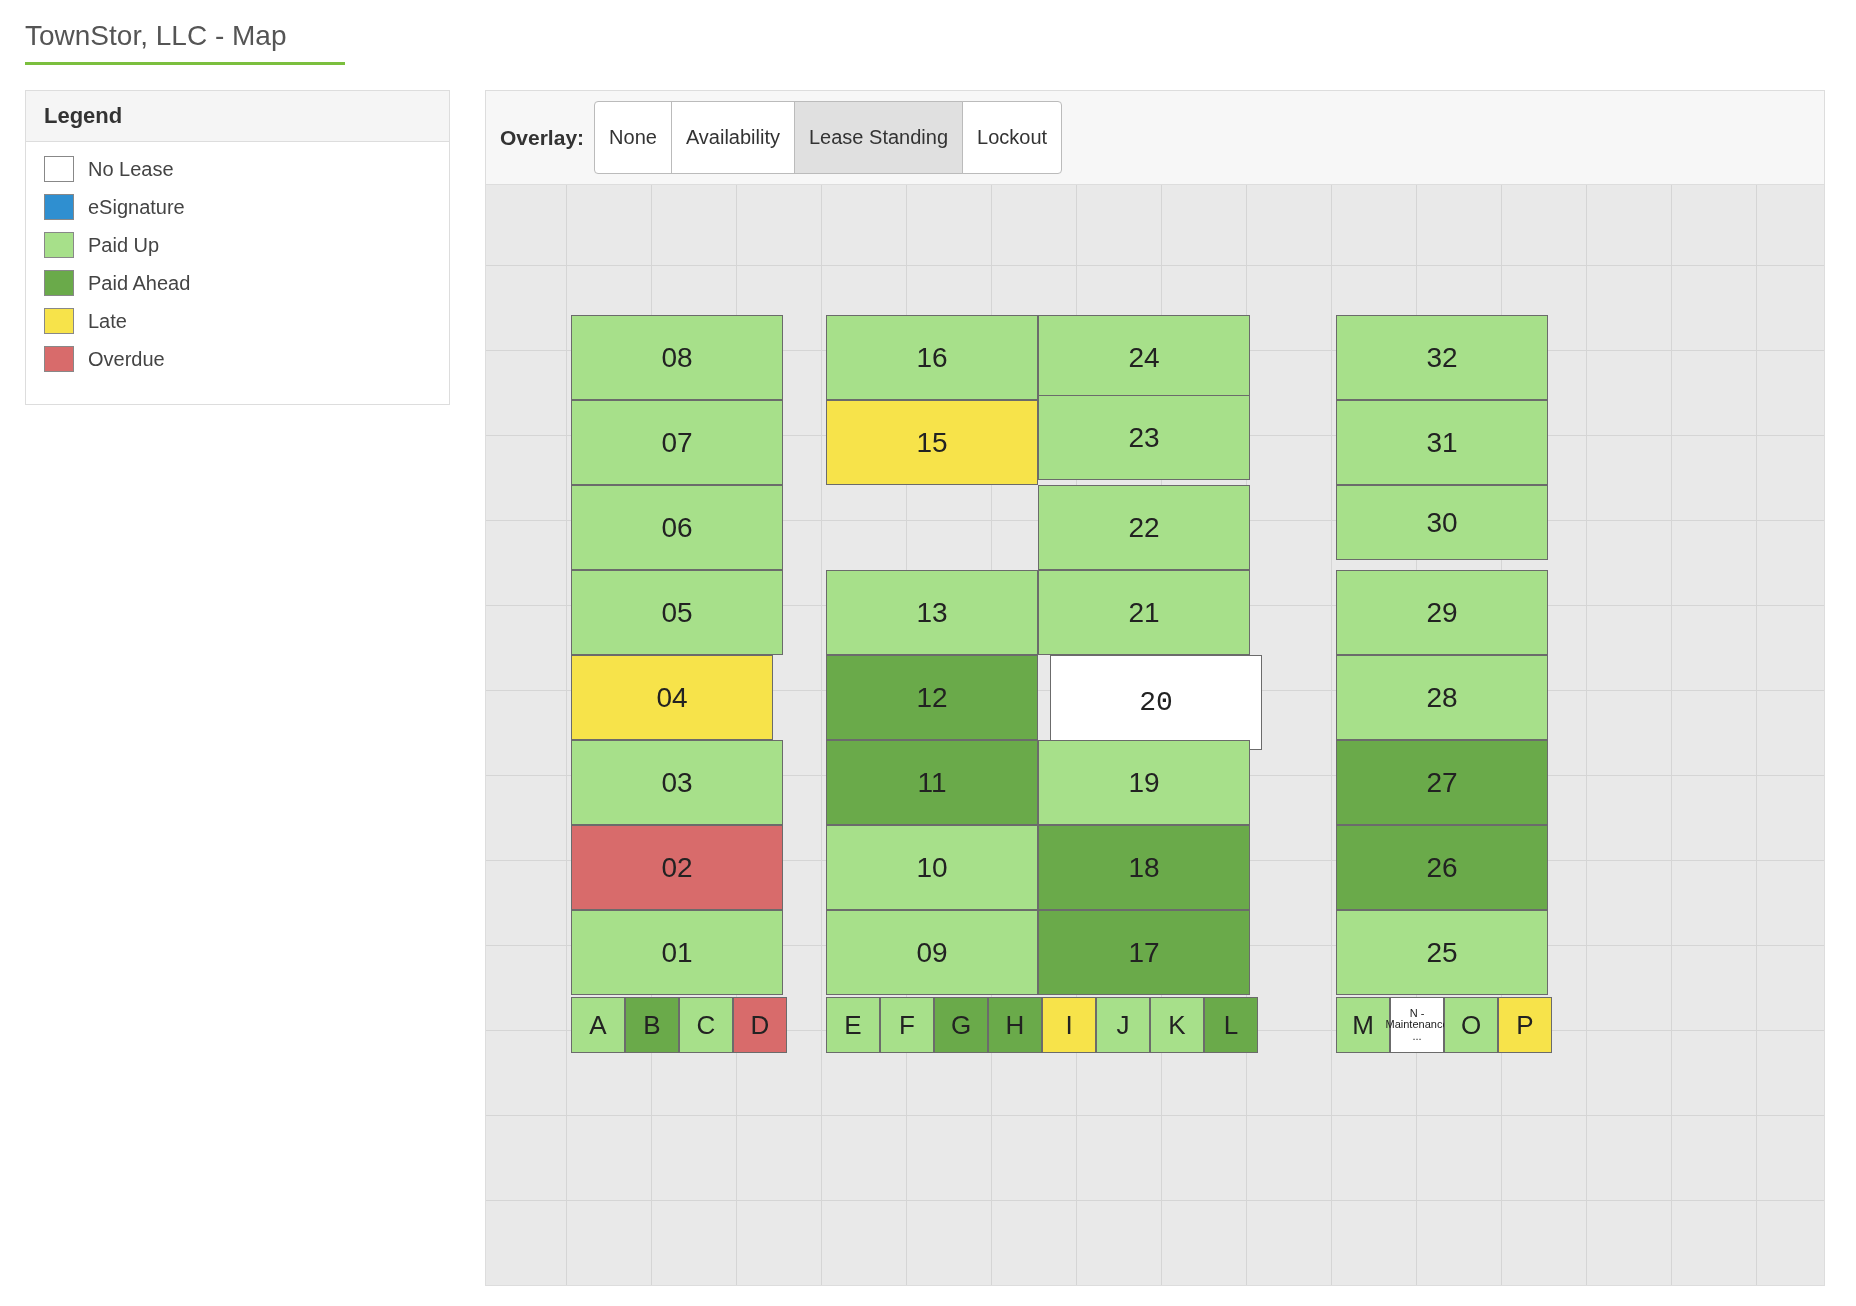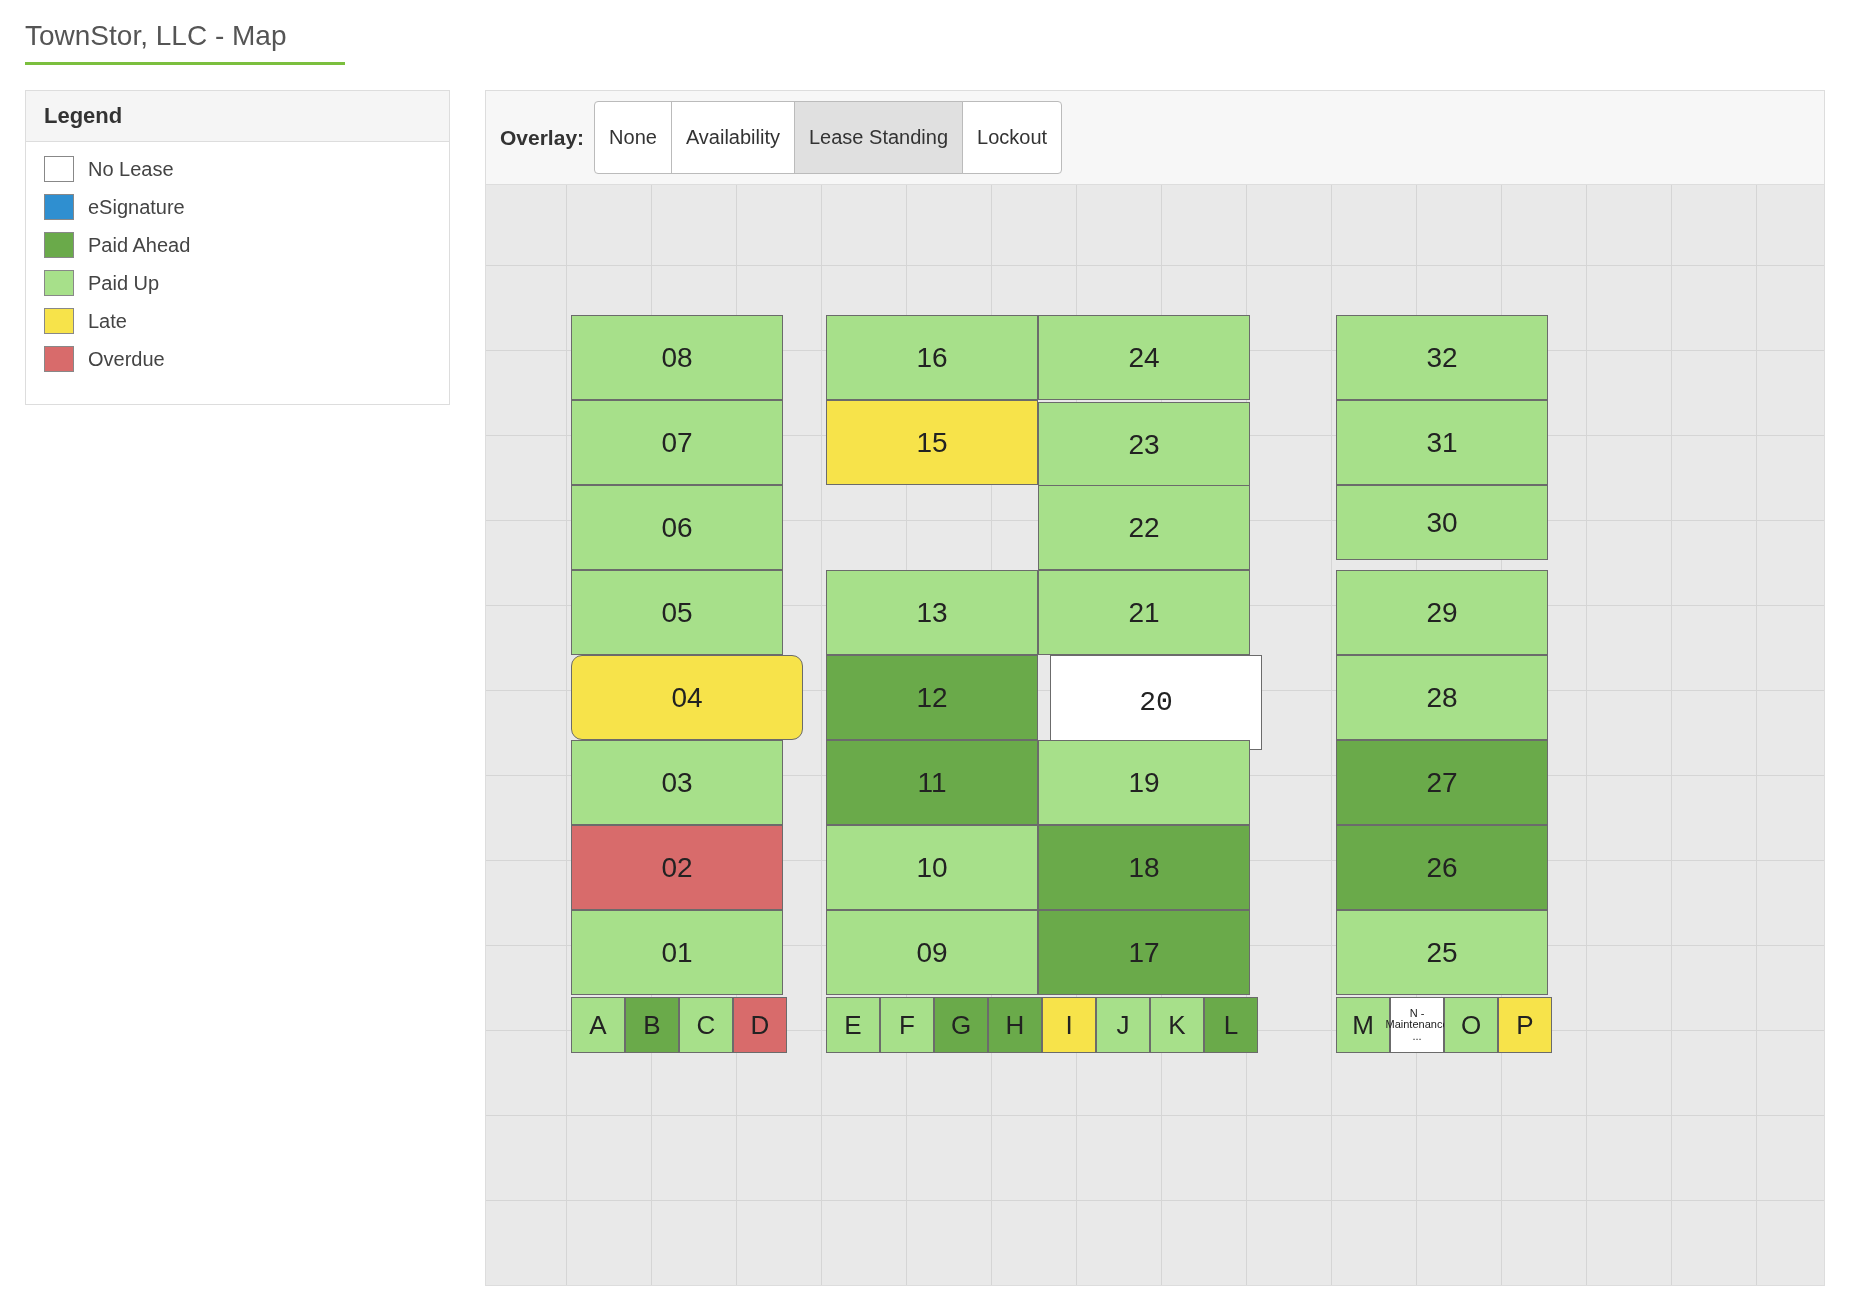--- a/index.html
+++ b/index.html
@@ -134,26 +134,26 @@
     <div class="legend-body" id="legend-body">
         <div class="legend-item">
           <span class="legend-swatch" style="background: rgb(255, 255, 255);"></span>
           <span>No Lease</span>
         </div>
         <div class="legend-item">
           <span class="legend-swatch" style="background: rgb(47, 143, 208);"></span>
           <span>eSignature</span>
         </div>
         <div class="legend-item">
+          <span class="legend-swatch" style="background: rgb(167, 224, 138);"></span>
+          <span>Paid Up</span>
+        </div>
+        <div class="legend-item">
           <span class="legend-swatch" style="background: rgb(106, 170, 74);"></span>
           <span>Paid Ahead</span>
-        </div>
-        <div class="legend-item">
-          <span class="legend-swatch" style="background: rgb(167, 224, 138);"></span>
-          <span>Paid Up</span>
         </div>
         <div class="legend-item">
           <span class="legend-swatch" style="background: rgb(247, 227, 74);"></span>
           <span>Late</span>
         </div>
         <div class="legend-item">
           <span class="legend-swatch" style="background: rgb(216, 107, 107);"></span>
           <span>Overdue</span>
         </div>
       </div>
@@ -162,37 +162,37 @@
   <div class="main-panel">
     <div class="toolbar">
       <span class="toolbar-label">Overlay:</span>
       <span class="btn-group" id="overlay-buttons"><button>None</button><button>Availability</button><button class="active">Lease Standing</button><button>Lockout</button></span>
     </div>
     <div class="canvas" id="canvas">
         <div class="unit" style="left: 85px; top: 130px; width: 212px; height: 85px; background: rgb(167, 224, 138);">08</div>
         <div class="unit" style="left: 85px; top: 215px; width: 212px; height: 85px; background: rgb(167, 224, 138);">07</div>
         <div class="unit" style="left: 85px; top: 300px; width: 212px; height: 85px; background: rgb(167, 224, 138);">06</div>
         <div class="unit" style="left: 85px; top: 385px; width: 212px; height: 85px; background: rgb(167, 224, 138);">05</div>
-        <div class="unit" style="left: 85px; top: 470px; width: 232px; height: 85px; background: rgb(247, 227, 74); border-radius: 11px;">04</div>
+        <div class="unit" style="left: 85px; top: 470px; width: 202px; height: 85px; background: rgb(247, 227, 74);">04</div>
         <div class="unit" style="left: 85px; top: 555px; width: 212px; height: 85px; background: rgb(167, 224, 138);">03</div>
         <div class="unit" style="left: 85px; top: 640px; width: 212px; height: 85px; background: rgb(216, 107, 107);">02</div>
         <div class="unit" style="left: 85px; top: 725px; width: 212px; height: 85px; background: rgb(167, 224, 138);">01</div>
         <div class="unit small" style="left: 85px; top: 812px; width: 54px; height: 56px; background: rgb(167, 224, 138);">A</div>
         <div class="unit small" style="left: 139px; top: 812px; width: 54px; height: 56px; background: rgb(106, 170, 74);">B</div>
         <div class="unit small" style="left: 193px; top: 812px; width: 54px; height: 56px; background: rgb(167, 224, 138);">C</div>
         <div class="unit small" style="left: 247px; top: 812px; width: 54px; height: 56px; background: rgb(216, 107, 107);">D</div>
         <div class="unit" style="left: 340px; top: 130px; width: 212px; height: 85px; background: rgb(167, 224, 138);">16</div>
         <div class="unit" style="left: 340px; top: 215px; width: 212px; height: 85px; background: rgb(247, 227, 74);">15</div>
         <div class="unit" style="left: 340px; top: 385px; width: 212px; height: 85px; background: rgb(167, 224, 138);">13</div>
         <div class="unit" style="left: 340px; top: 470px; width: 212px; height: 85px; background: rgb(106, 170, 74);">12</div>
         <div class="unit" style="left: 340px; top: 555px; width: 212px; height: 85px; background: rgb(106, 170, 74);">11</div>
         <div class="unit" style="left: 340px; top: 640px; width: 212px; height: 85px; background: rgb(167, 224, 138);">10</div>
         <div class="unit" style="left: 340px; top: 725px; width: 212px; height: 85px; background: rgb(167, 224, 138);">09</div>
         <div class="unit" style="left: 552px; top: 130px; width: 212px; height: 85px; background: rgb(167, 224, 138);">24</div>
-        <div class="unit" style="left: 552px; top: 217px; width: 212px; height: 85px; background: rgb(167, 224, 138);">23</div>
+        <div class="unit" style="left: 552px; top: 210px; width: 212px; height: 85px; background: rgb(167, 224, 138);">23</div>
         <div class="unit" style="left: 552px; top: 300px; width: 212px; height: 85px; background: rgb(167, 224, 138);">22</div>
         <div class="unit" style="left: 552px; top: 385px; width: 212px; height: 85px; background: rgb(167, 224, 138);">21</div>
         <div class="unit" style="left: 564px; top: 470px; width: 212px; height: 95px; background: rgb(255, 255, 255); font-family: Liberation Mono, monospace;">20</div>
         <div class="unit" style="left: 552px; top: 555px; width: 212px; height: 85px; background: rgb(167, 224, 138);">19</div>
         <div class="unit" style="left: 552px; top: 640px; width: 212px; height: 85px; background: rgb(106, 170, 74);">18</div>
         <div class="unit" style="left: 552px; top: 725px; width: 212px; height: 85px; background: rgb(106, 170, 74);">17</div>
         <div class="unit small" style="left: 340px; top: 812px; width: 54px; height: 56px; background: rgb(167, 224, 138);">E</div>
         <div class="unit small" style="left: 394px; top: 812px; width: 54px; height: 56px; background: rgb(167, 224, 138);">F</div>
         <div class="unit small" style="left: 448px; top: 812px; width: 54px; height: 56px; background: rgb(106, 170, 74);">G</div>
         <div class="unit small" style="left: 502px; top: 812px; width: 54px; height: 56px; background: rgb(106, 170, 74);">H</div>

